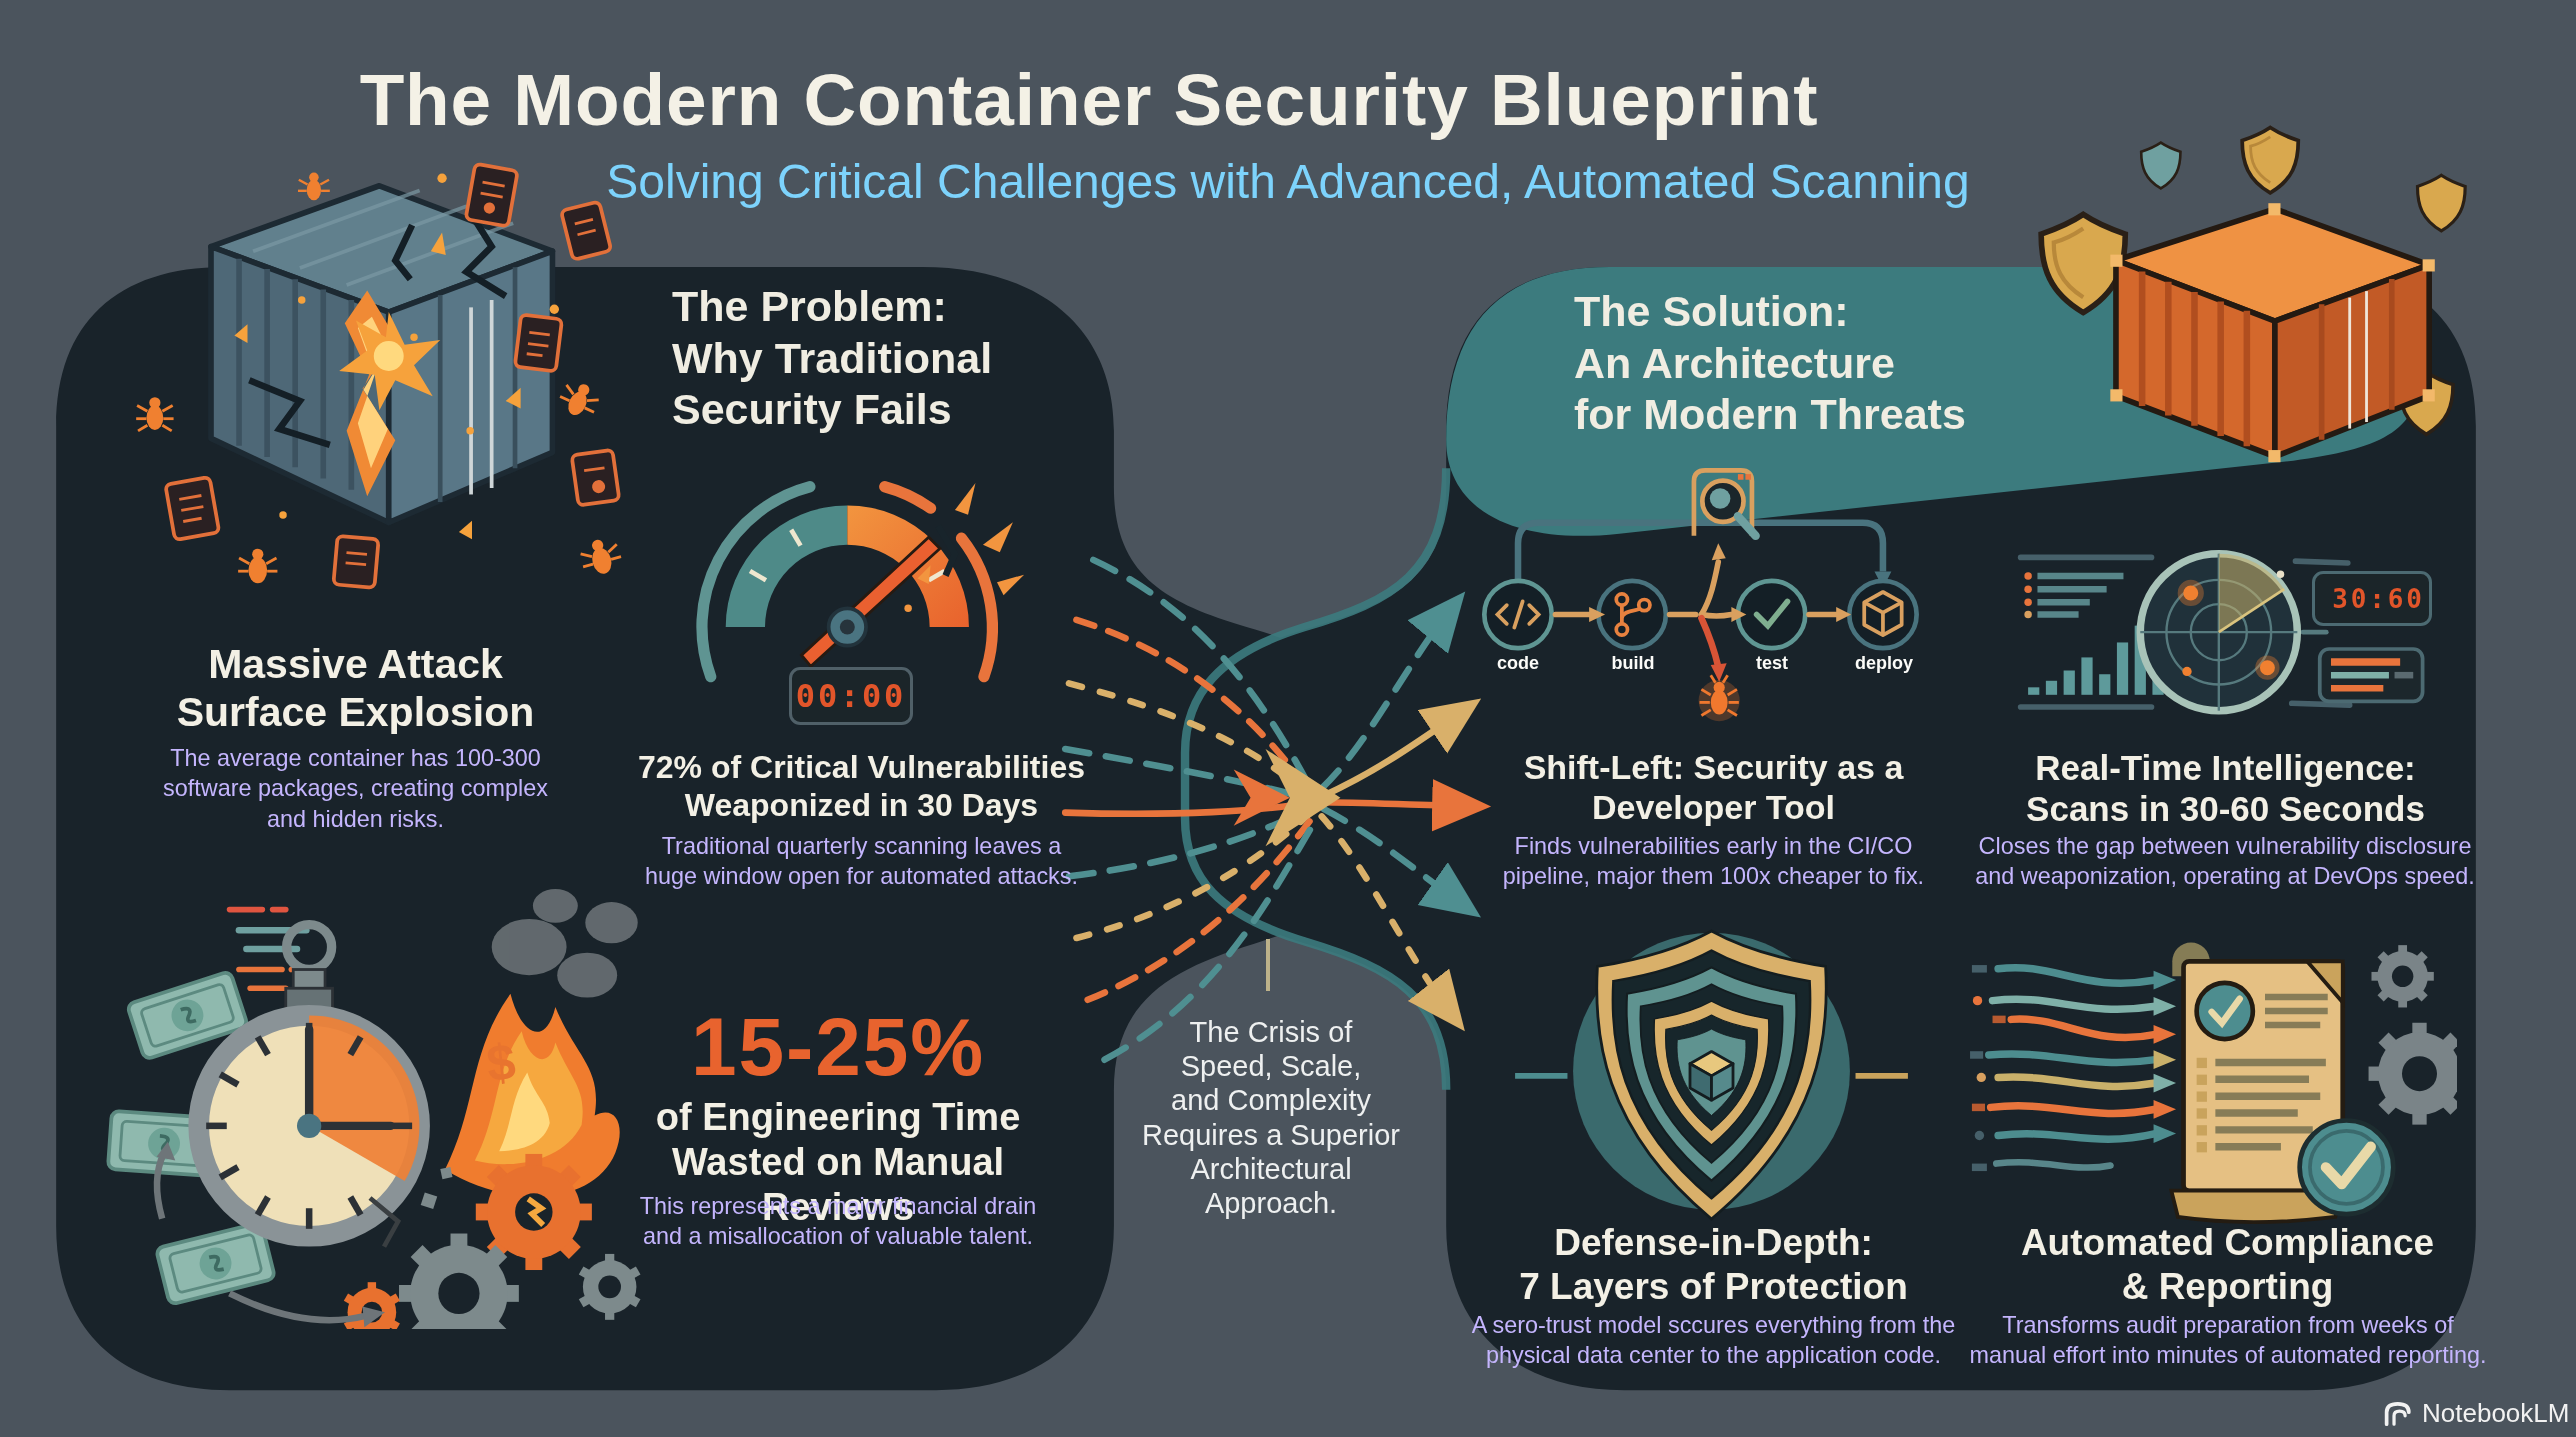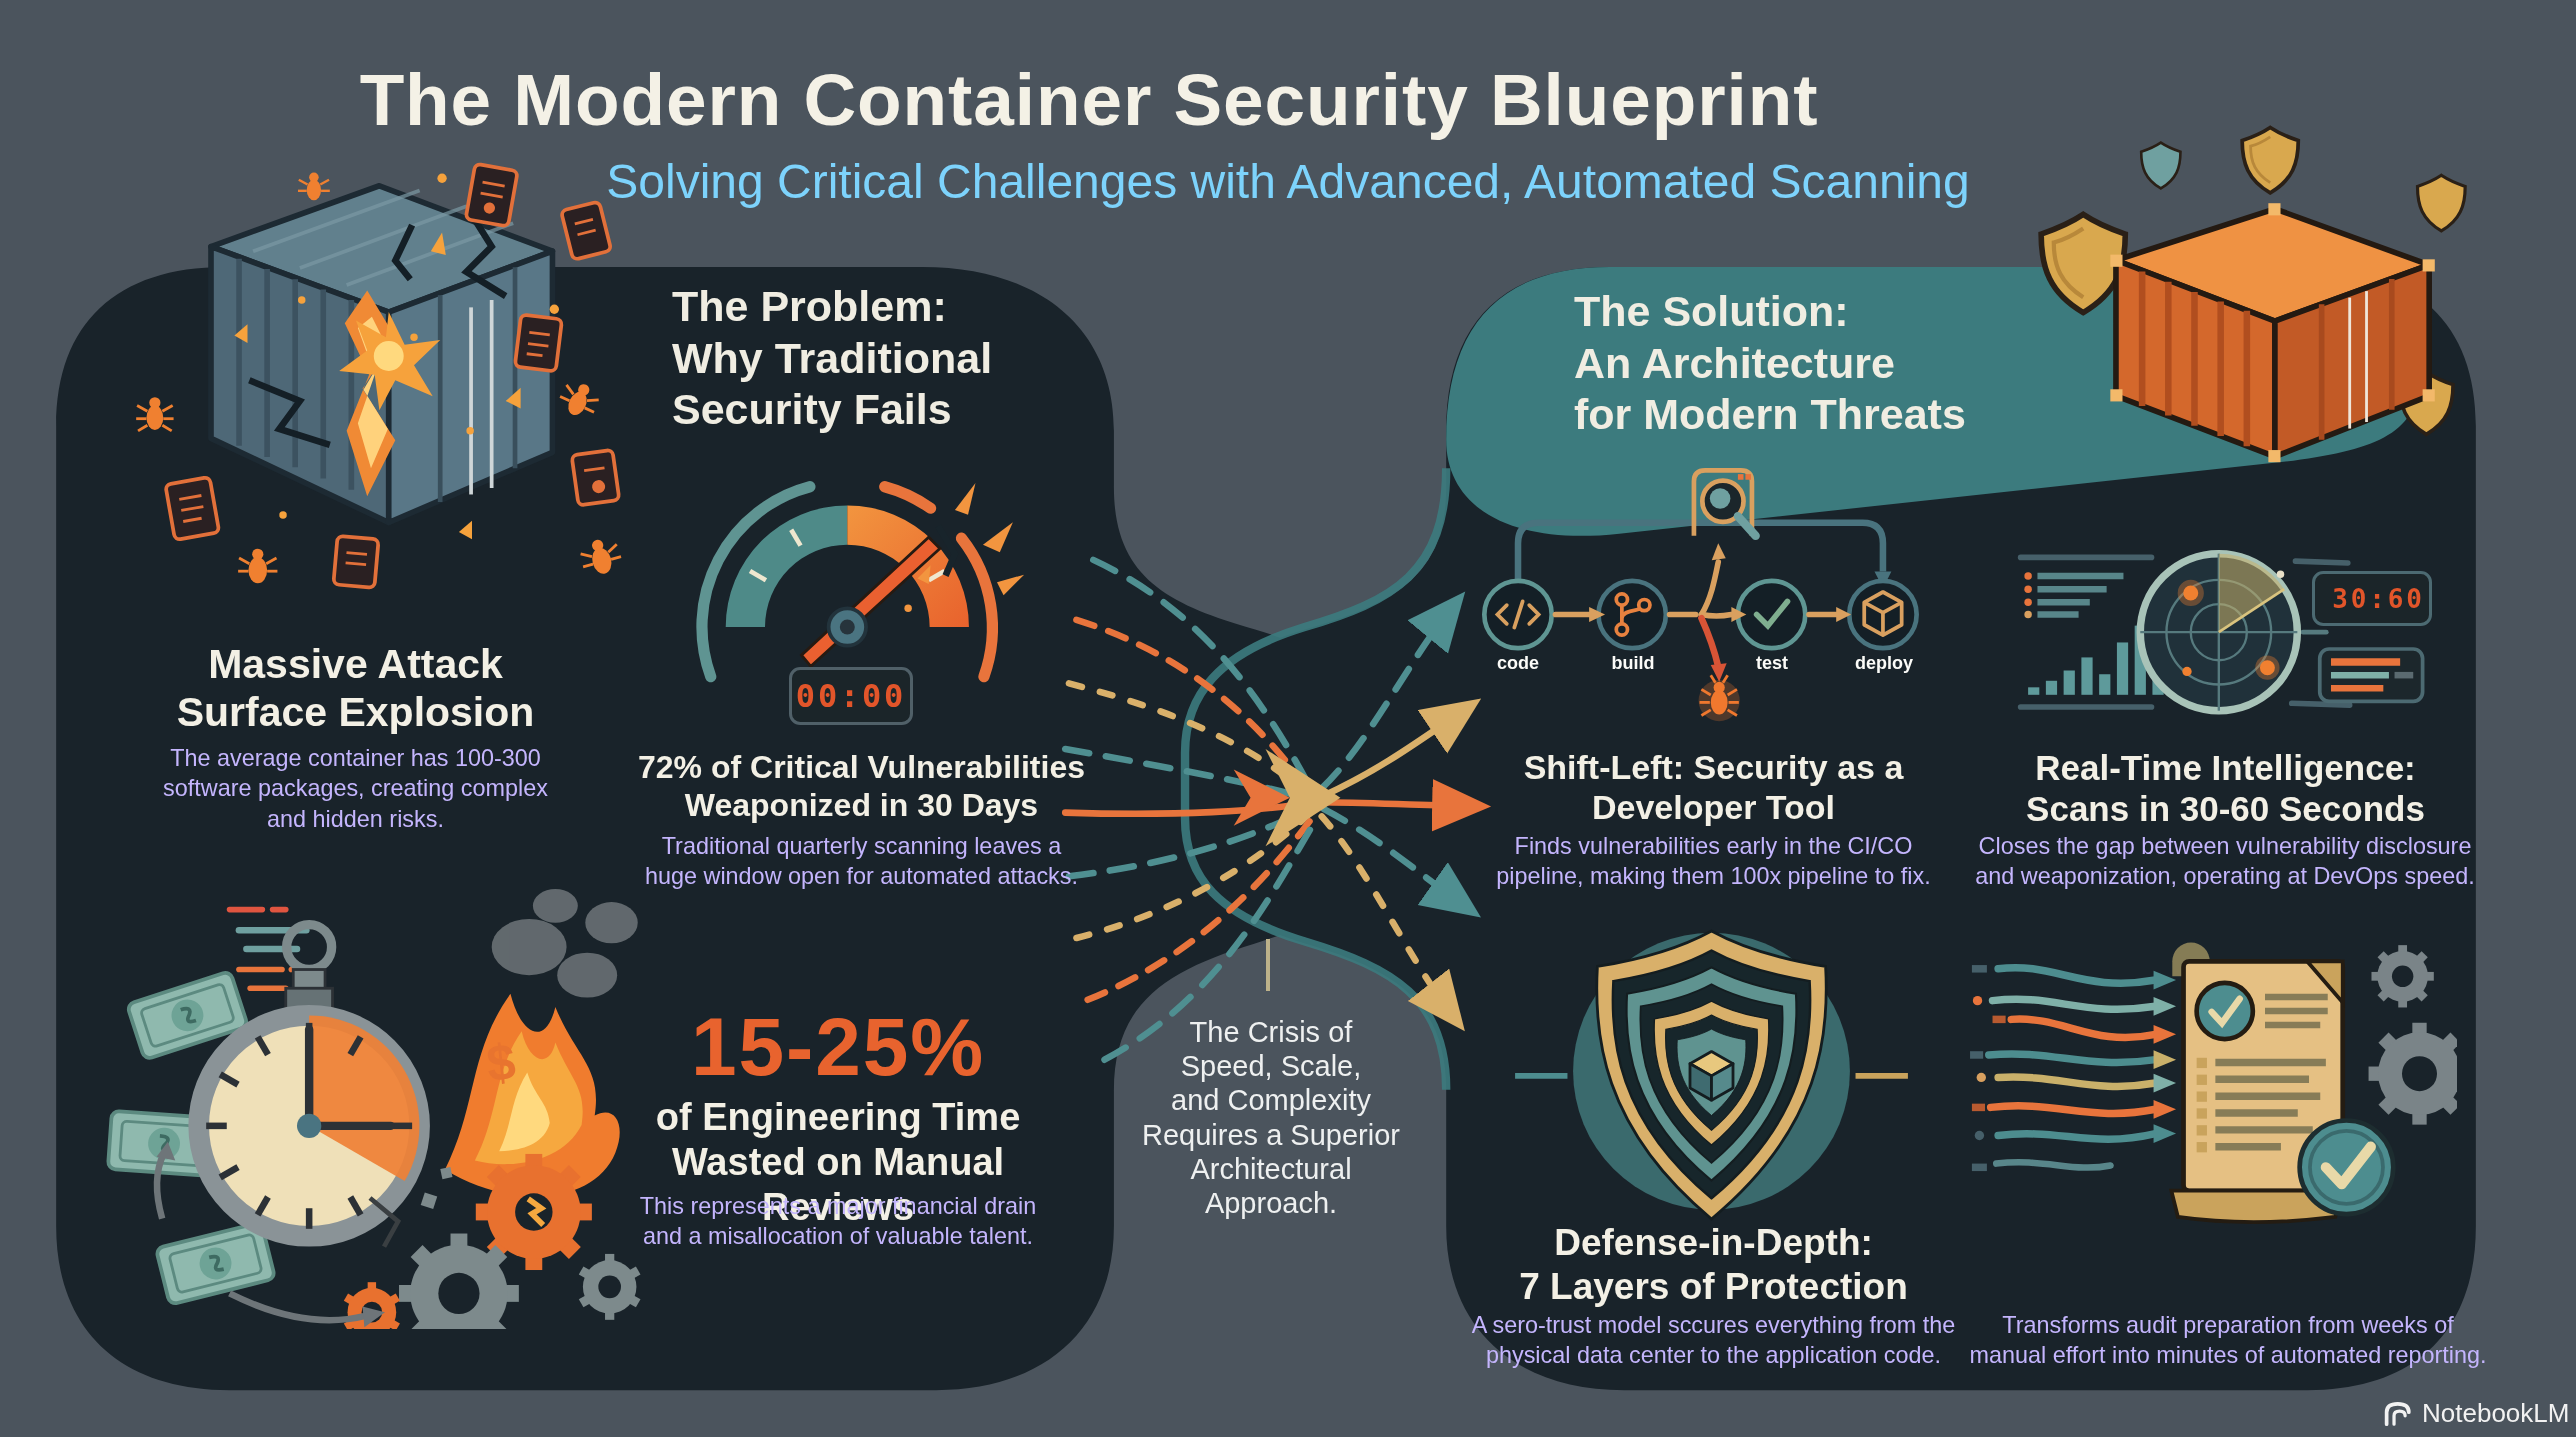--- a/index.html
+++ b/index.html
@@ -753,33 +753,35 @@
 for Modern Threats</div>
 
   <div class="abs pipe-label" style="left:1471px;top:653px;width:94px;">code</div>
   <div class="abs pipe-label" style="left:1586px;top:653px;width:94px;">build</div>
   <div class="abs pipe-label" style="left:1725px;top:653px;width:94px;">test</div>
   <div class="abs pipe-label" style="left:1837px;top:653px;width:94px;">deploy</div>
 
   <div class="abs card-title pre tc" style="left:1477px;top:747px;width:473px;font-size:34px;">Shift-Left: Security as a
 Developer Tool</div>
   <div class="abs card-body pre tc" style="left:1477px;top:831px;width:473px;">Finds vulnerabilities early in the CI/CO
-pipeline, making them 100x pipeline to fix.</div>
+pipeline, major them 100x cheaper to fix.</div>
 
   <div class="abs digital" style="left:2312px;top:571px;width:101px;height:49px;font-size:26px;border-color:#4c6a72;padding-left:13px;">30:60</div>
   <div class="abs card-title pre tc" style="left:1989px;top:747px;width:473px;font-size:35px;">Real-Time Intelligence:
 Scans in 30-60 Seconds</div>
   <div class="abs card-body pre tc" style="left:1970px;top:831px;width:510px;">Closes the gap between vulnerability disclosure
 and weaponization, operating at DevOps speed.</div>
 
   <div class="abs card-title pre tc" style="left:1470px;top:1221px;width:487px;font-size:37px;">Defense-in-Depth:
 7 Layers of Protection</div>
   <div class="abs card-body pre tc" style="left:1449px;top:1310px;width:529px;">A sero-trust model sccures everything from the
 physical data center to the application code.</div>
 
+  <div class="abs card-title pre tc" style="left:1984px;top:1221px;width:487px;font-size:37px;">Automated Compliance
+&amp; Reporting</div>
   <div class="abs card-body pre tc" style="left:1966px;top:1310px;width:524px;">Transforms audit preparation from weeks of
 manual effort into minutes of automated reporting.</div>
 
   <div class="abs dollar" style="left:473px;top:1033px;width:56px;text-align:center;">$</div>
 
   <div class="abs watermark" style="left:2382px;top:1398px;">
     <svg width="37" height="30" viewBox="0 0 40 32">
       <path d="M5,27 V14 Q5,5 17,5 Q29,5 29,14" fill="none" stroke="#f2f2f2" stroke-width="4" stroke-linecap="round"></path>
       <path d="M13,27 V18 Q13,13 19,13 Q25,13 25,18" fill="none" stroke="#f2f2f2" stroke-width="3.5" stroke-linecap="round"></path>
     </svg>

